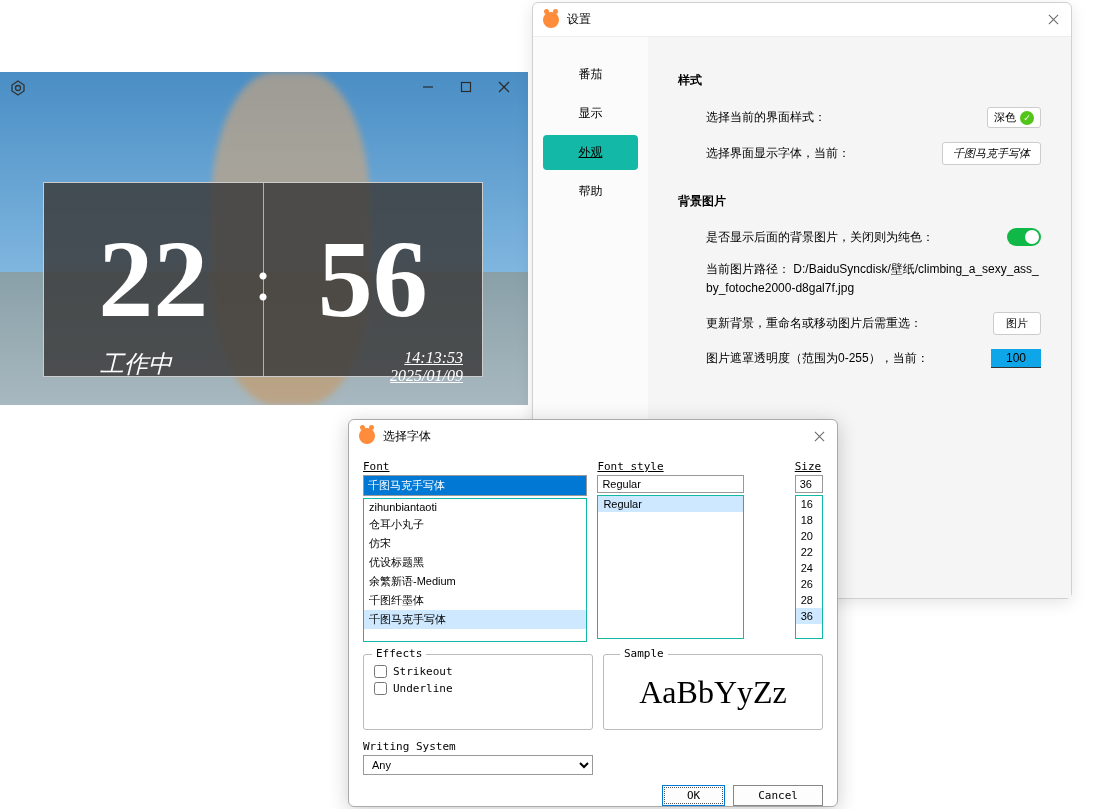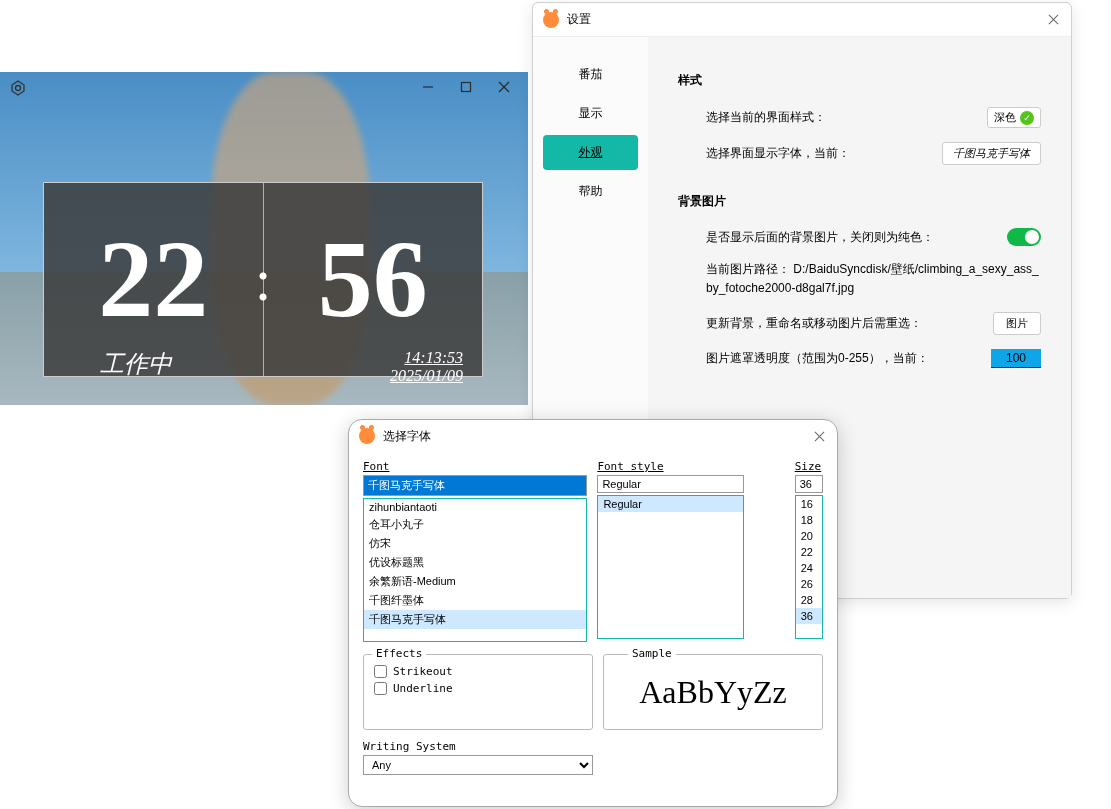--- a/index.html
+++ b/index.html
@@ -45,42 +45,42 @@
 .badge { display: inline-flex; align-items: center; background: #fff; border: 1px solid #ccc; border-radius: 3px; padding: 2px 6px; font-size: 11px; }
 .badge .check { width: 14px; height: 14px; background: #52c41a; border-radius: 50%; margin-left: 4px; display: flex; align-items: center; justify-content: center; color: #fff; font-size: 9px; }
 .font-badge { background: #fff; border: 1px solid #ccc; border-radius: 3px; padding: 3px 10px; font-size: 11px; font-style: italic; }
 .toggle { width: 34px; height: 18px; background: #10b848; border-radius: 9px; position: relative; cursor: pointer; }
 .toggle::after { content: ''; position: absolute; right: 2px; top: 2px; width: 14px; height: 14px; background: #fff; border-radius: 50%; }
 .path-text { font-size: 12px; line-height: 1.6; padding-left: 28px; margin-bottom: 14px; word-break: break-all; }
 .img-badge { background: #fff; border: 1px solid #ccc; border-radius: 3px; padding: 3px 12px; font-size: 11px; cursor: pointer; }
 .num-input { background: #0ea5e9; border-bottom: 1px solid #333; padding: 2px 4px; width: 50px; text-align: center; font-size: 12px; display: inline-block; }
 
 
-.font-dialog { position: absolute; left: 348px; top: 419px; width: 490px; height: 388px; background: #fff; border: 1px solid #aaa; border-radius: 14px; box-shadow: 0 4px 20px rgba(0,0,0,0.2); font-family: "Consolas", monospace; }
+.font-dialog { position: absolute; left: 348px; top: 419px; width: 490px; height: 388px; background: #fff; border: 1px solid #aaa; border-radius: 6px; box-shadow: 0 4px 20px rgba(0,0,0,0.2); font-family: "Consolas", monospace; }
 .font-header { height: 32px; display: flex; align-items: center; padding: 0 10px; position: relative; }
 .font-title { font-size: 12px; font-family: "Microsoft YaHei", sans-serif; }
 .font-body { padding: 8px 14px; }
 .cols { display: flex; gap: 10px; }
 .col-font { width: 230px; }
 .col-style { width: 150px; }
 .col-size { width: 70px; padding-left: 41px; }
 .col-label { font-size: 11px; margin-bottom: 2px; text-decoration: underline; }
 .sel-input { width: 100%; border: 1px solid #999; padding: 2px 4px; font-size: 11px; background: #fff; font-family: "Microsoft YaHei", sans-serif; }
 .sel-input.highlighted { background: #0078d4; color: #fff; }
 .list-box { border: 1px solid #14b8a6; height: 144px; overflow-y: auto; margin-top: 2px; }
 .list-box.with-scroll { overflow-y: scroll; }
 .list-item { padding: 2px 5px; font-size: 11px; cursor: pointer; font-family: "Microsoft YaHei", sans-serif; }
 .list-item.sel-light { background: #cde8ff; }
 .bottom-row { display: flex; gap: 10px; margin-top: 12px; }
 .effects-box { width: 230px; border: 1px solid #bbb; border-radius: 3px; padding: 6px 10px 30px; position: relative; }
 .effects-box .box-title { position: absolute; top: -8px; left: 8px; background: #fff; padding: 0 4px; font-size: 11px; }
 .chk-row { display: flex; align-items: center; margin: 4px 0; font-size: 11px; }
 .chk-row input { margin-right: 6px; }
 .sample-box { flex: 1; border: 1px solid #bbb; border-radius: 3px; padding: 8px; position: relative; display: flex; align-items: center; justify-content: center; min-height: 70px; }
-.sample-box .box-title { position: absolute; top: -8px; left: 24px; background: #fff; padding: 0 4px; font-size: 11px; }
+.sample-box .box-title { position: absolute; top: -8px; left: 16px; background: #fff; padding: 0 4px; font-size: 11px; }
 .sample-text { font-size: 32px; font-family: "Comic Sans MS", cursive; }
 .ws-row { margin-top: 10px; }
 .ws-select { width: 230px; border: 1px solid #999; padding: 2px 4px; font-size: 11px; background: #fff; }
 .dlg-btns { display: flex; justify-content: flex-end; gap: 8px; margin-top: 10px; }
 .dlg-btn { padding: 3px 24px; border: 1px solid #888; background: #fdfdfd; cursor: pointer; font-size: 11px; font-family: "Consolas", monospace; }
 .dlg-btn.primary { border: 1px solid #0078d4; outline: 1px dotted #555; outline-offset: -3px; }
 
 ::-webkit-scrollbar { width: 16px; }
 ::-webkit-scrollbar-track { background: #f0f0f0; }
 ::-webkit-scrollbar-thumb { background: #c0c0c0; border: 1px solid #a0a0a0; }
@@ -240,14 +240,18 @@
         <div class="box-title">Sample</div>
         <div class="sample-text">AaBbYyZz</div>
       </div>
     </div>
     <div class="ws-row">
       <div class="col-label" style="text-decoration:none">Writing System</div>
       <select class="ws-select">
         <option>Any</option>
       </select>
     </div>
+    <div class="dlg-btns">
+      <button class="dlg-btn primary">OK</button>
+      <button class="dlg-btn">Cancel</button>
+    </div>
   </div>
 </div>
 
 </body></html>

